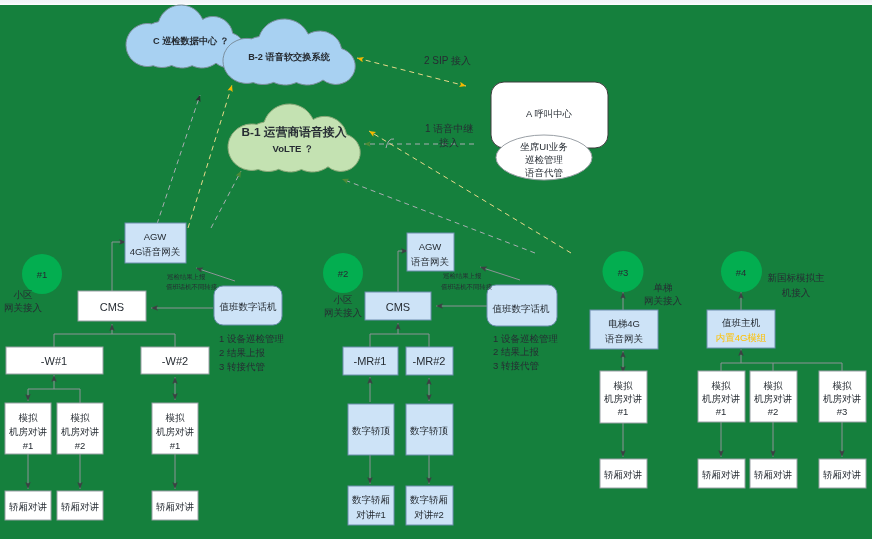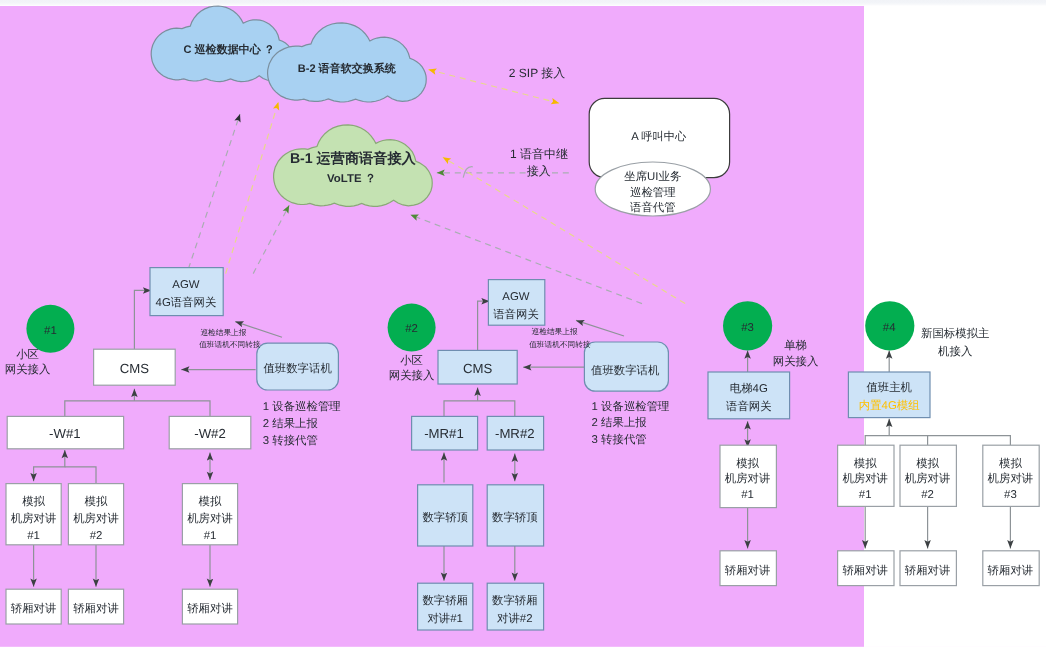--- a/index.html
+++ b/index.html
@@ -1,19 +1,19 @@
 <!DOCTYPE html>
 <html><head>
 <meta charset="utf-8">
 <title>network access diagram</title>
 <style>
   html,body{margin:0;padding:0;background:#ffffff;}
   body{width:872px;height:539px;overflow:hidden;
        font-family:"Liberation Sans",sans-serif;}
-  #stage{position:relative;width:720px;height:539px;background:#f0abfc;}
+  #stage{position:relative;width:872px;height:539px;background:#15803d;}
   #topband{position:absolute;left:0;top:0;width:872px;height:5px;
     background:linear-gradient(to bottom,#f1f3f7 0%,#f2f4f8 40%,#f8f9fb 75%,#ffffff 100%);}
   svg#d{position:absolute;left:0;top:0;width:872px;height:539px;}
   svg#d text{font-family:"Liberation Sans",sans-serif;fill:#262c33;}
   #stage{-webkit-font-smoothing:antialiased;}
   .bx{fill:#cde3f7;stroke:#6f8eb0;stroke-width:1;}
   .wbx{fill:#ffffff;stroke:#9aa0a6;stroke-width:1;}
   .ccbx{fill:#ffffff;stroke:#3c3c3c;stroke-width:1;}
   .cloudb{fill:#a8d1f2;stroke:#7b8f9e;stroke-width:1;}
   .cloudg{fill:#c4e2b2;stroke:#8aa878;stroke-width:1;}

